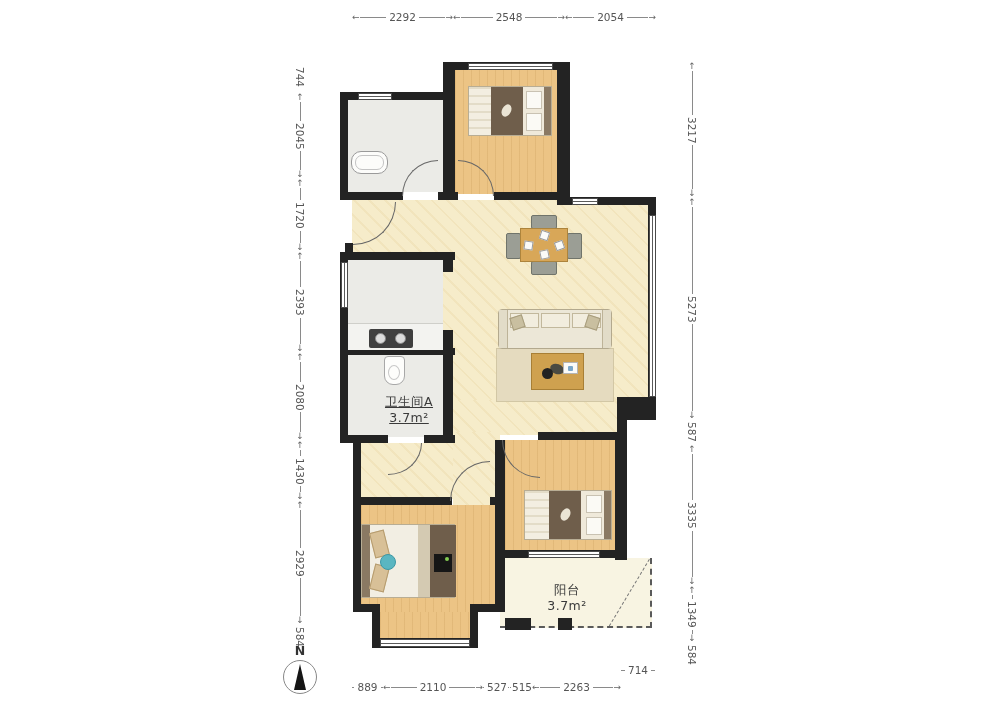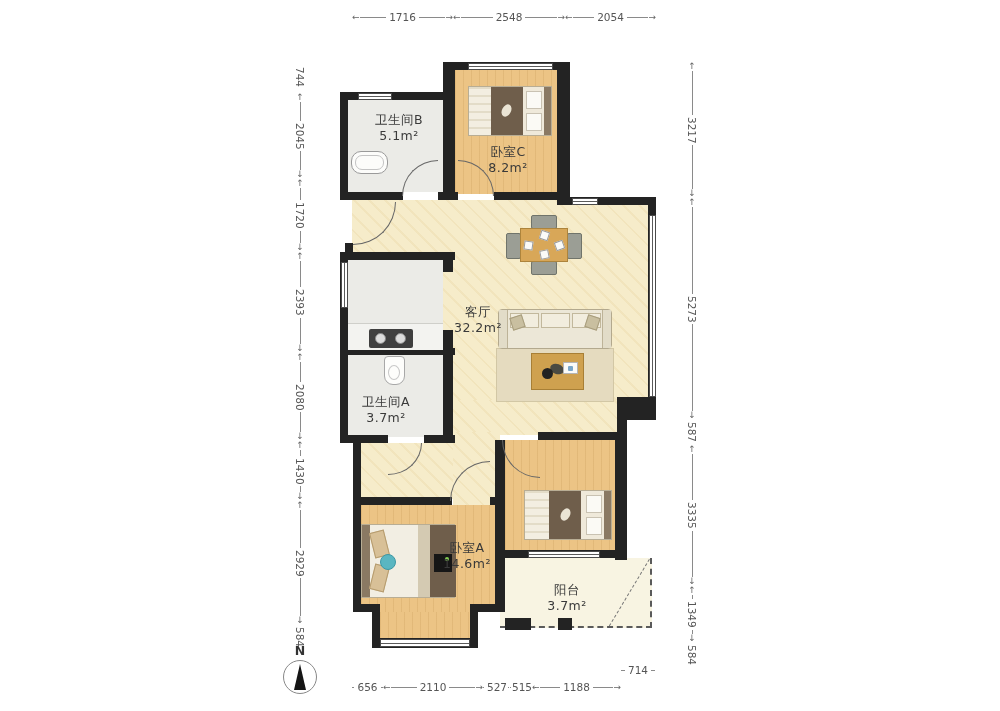--- a/index.html
+++ b/index.html
@@ -191,70 +191,54 @@
     <div class="abs" style="left:10px;top:6px;width:15px;height:26px;background:#d8c097;border:1px solid #b59b6e;transform:rotate(-14deg);"></div>
     <div class="abs" style="left:10px;bottom:6px;width:15px;height:26px;background:#d8c097;border:1px solid #b59b6e;transform:rotate(14deg);"></div>
     <div class="abs" style="left:18px;top:29px;width:16px;height:16px;background:#5ab6c1;border:1px solid #3e98a5;border-radius:50%;"></div>
     <div class="abs" style="left:56px;top:0;bottom:0;width:12px;background:#d4cab2;"></div>
     <div class="abs" style="left:68px;top:0;bottom:0;width:26px;background:#6f5e4b;"></div>
     <div class="abs" style="left:72px;top:29px;width:18px;height:18px;background:#161616;">
       <div class="abs" style="right:3px;top:3px;width:4px;height:4px;background:#83cc52;border-radius:50%;"></div>
     </div>
   </div>
 
-  <div class="room-label" style="left:351px;top:112px;">
-    <div>卫生间B</div>
-    <div>5.1m²</div>
-  </div>
-  <div class="room-label" style="left:460px;top:144px;">
-    <div>卧室C</div>
-    <div>8.2m²</div>
-  </div>
-  <div class="room-label" style="left:430px;top:304px;">
-    <div>客厅</div>
-    <div>32.2m²</div>
-  </div>
-  <div class="room-label" style="left:338px;top:394px;">
+  <div class="room-label" style="left:361px;top:394px;text-decoration:underline;">
     <div>卫生间A</div>
     <div>3.7m²</div>
-  </div>
-  <div class="room-label" style="left:419px;top:540px;">
-    <div>卧室A</div>
-    <div>14.6m²</div>
   </div>
   <div class="room-label" style="left:519px;top:582px;">
     <div>阳台</div>
     <div>3.7m²</div>
   </div>
 
   <div class="dim-h" style="left:352px;top:10px;width:101px;">
     <span class="ar">←</span>
       <span class="ln"></span>
-      <span class="num">1716</span>
+      <span class="num">2292</span>
       <span class="ln"></span>
       <span class="ar">→</span>
   </div>
   <div class="dim-h" style="left:453px;top:10px;width:112px;">
     <span class="ar">←</span>
       <span class="ln"></span>
       <span class="num">2548</span>
       <span class="ln"></span>
       <span class="ar">→</span>
   </div>
   <div class="dim-h" style="left:565px;top:10px;width:91px;">
     <span class="ar">←</span>
       <span class="ln"></span>
       <span class="num">2054</span>
       <span class="ln"></span>
       <span class="ar">→</span>
   </div>
 
   <div class="dim-h" style="left:352px;top:680px;width:31px;">
     <span class="ln"></span>
-      <span class="num">656</span>
+      <span class="num">889</span>
       <span class="ln"></span>
   </div>
   <div class="dim-h" style="left:383px;top:680px;width:100px;">
     <span class="ar">←</span>
       <span class="ln"></span>
       <span class="num">2110</span>
       <span class="ln"></span>
       <span class="ar">→</span>
   </div>
   <div class="dim-h" style="left:483px;top:680px;width:25px;">
@@ -263,21 +247,21 @@
       <span class="ln"></span>
   </div>
   <div class="dim-h" style="left:508px;top:680px;width:24px;">
     <span class="ln"></span>
       <span class="num">515</span>
       <span class="ln"></span>
   </div>
   <div class="dim-h" style="left:532px;top:680px;width:89px;">
     <span class="ar">←</span>
       <span class="ln"></span>
-      <span class="num">1188</span>
+      <span class="num">2263</span>
       <span class="ln"></span>
       <span class="ar">→</span>
   </div>
   <div class="dim-h" style="left:621px;top:663px;width:34px;">
     <span class="ln"></span>
       <span class="num">714</span>
       <span class="ln"></span>
   </div>
 
   <div class="dim-v" style="left:292px;top:62px;height:31px;">

